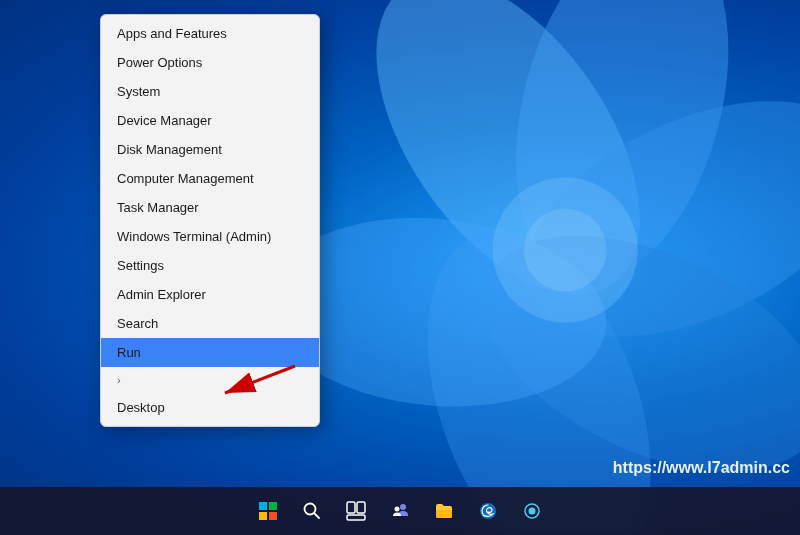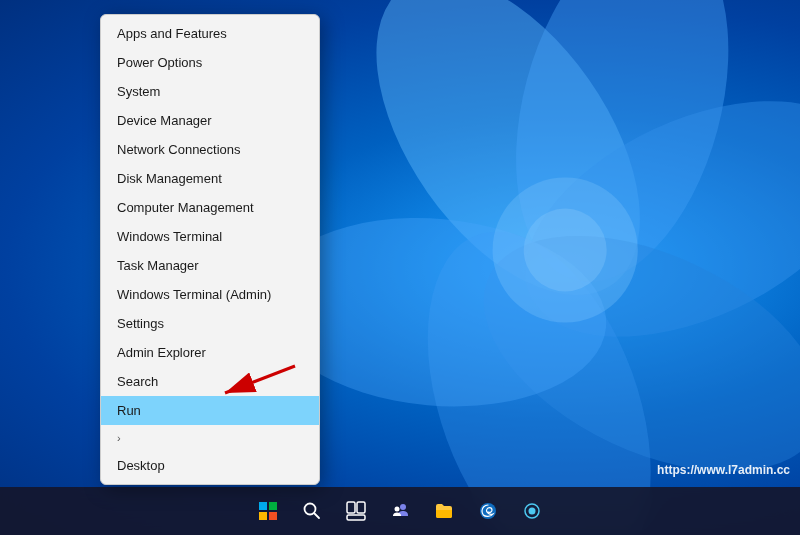--- a/index.html
+++ b/index.html
@@ -69,21 +69,21 @@
       cursor: pointer;
       font-size: 20px;
     }
 
     
     .watermark {
       position: absolute;
       bottom: 58px;
       right: 10px;
       color: white;
-      font-size: 12px;
+      font-size: 16px;
       font-weight: bold;
       opacity: 0.9;
       z-index: 5;
     }
 
     
     .context-menu {
       position: absolute;
       left: 100px;
       top: 14px;
@@ -102,21 +102,21 @@
       justify-content: space-between;
       padding: 7px 16px;
       font-size: 13px;
       color: #1a1a1a;
       cursor: pointer;
       user-select: none;
       position: relative;
     }
 
     .menu-item.highlighted {
-      background: #7dd3fc;
+      background: #3b82f6;
     }
 
     .menu-item .chevron {
       font-size: 11px;
       color: #555;
     }
 
     
     .red-arrow {
       position: absolute;
@@ -158,30 +158,24 @@
       <div class="menu-item">
         <span>Power Options</span>
       </div>
       <div class="menu-item">
         <span>System</span>
       </div>
       <div class="menu-item">
         <span>Device Manager</span>
       </div>
       <div class="menu-item">
-        <span>Network Connections</span>
-      </div>
-      <div class="menu-item">
         <span>Disk Management</span>
       </div>
       <div class="menu-item">
         <span>Computer Management</span>
-      </div>
-      <div class="menu-item">
-        <span>Windows Terminal</span>
       </div>
       <div class="menu-item">
         <span>Task Manager</span>
       </div>
       <div class="menu-item">
         <span>Windows Terminal (Admin)</span>
       </div>
       <div class="menu-item">
         <span>Settings</span>
       </div>

